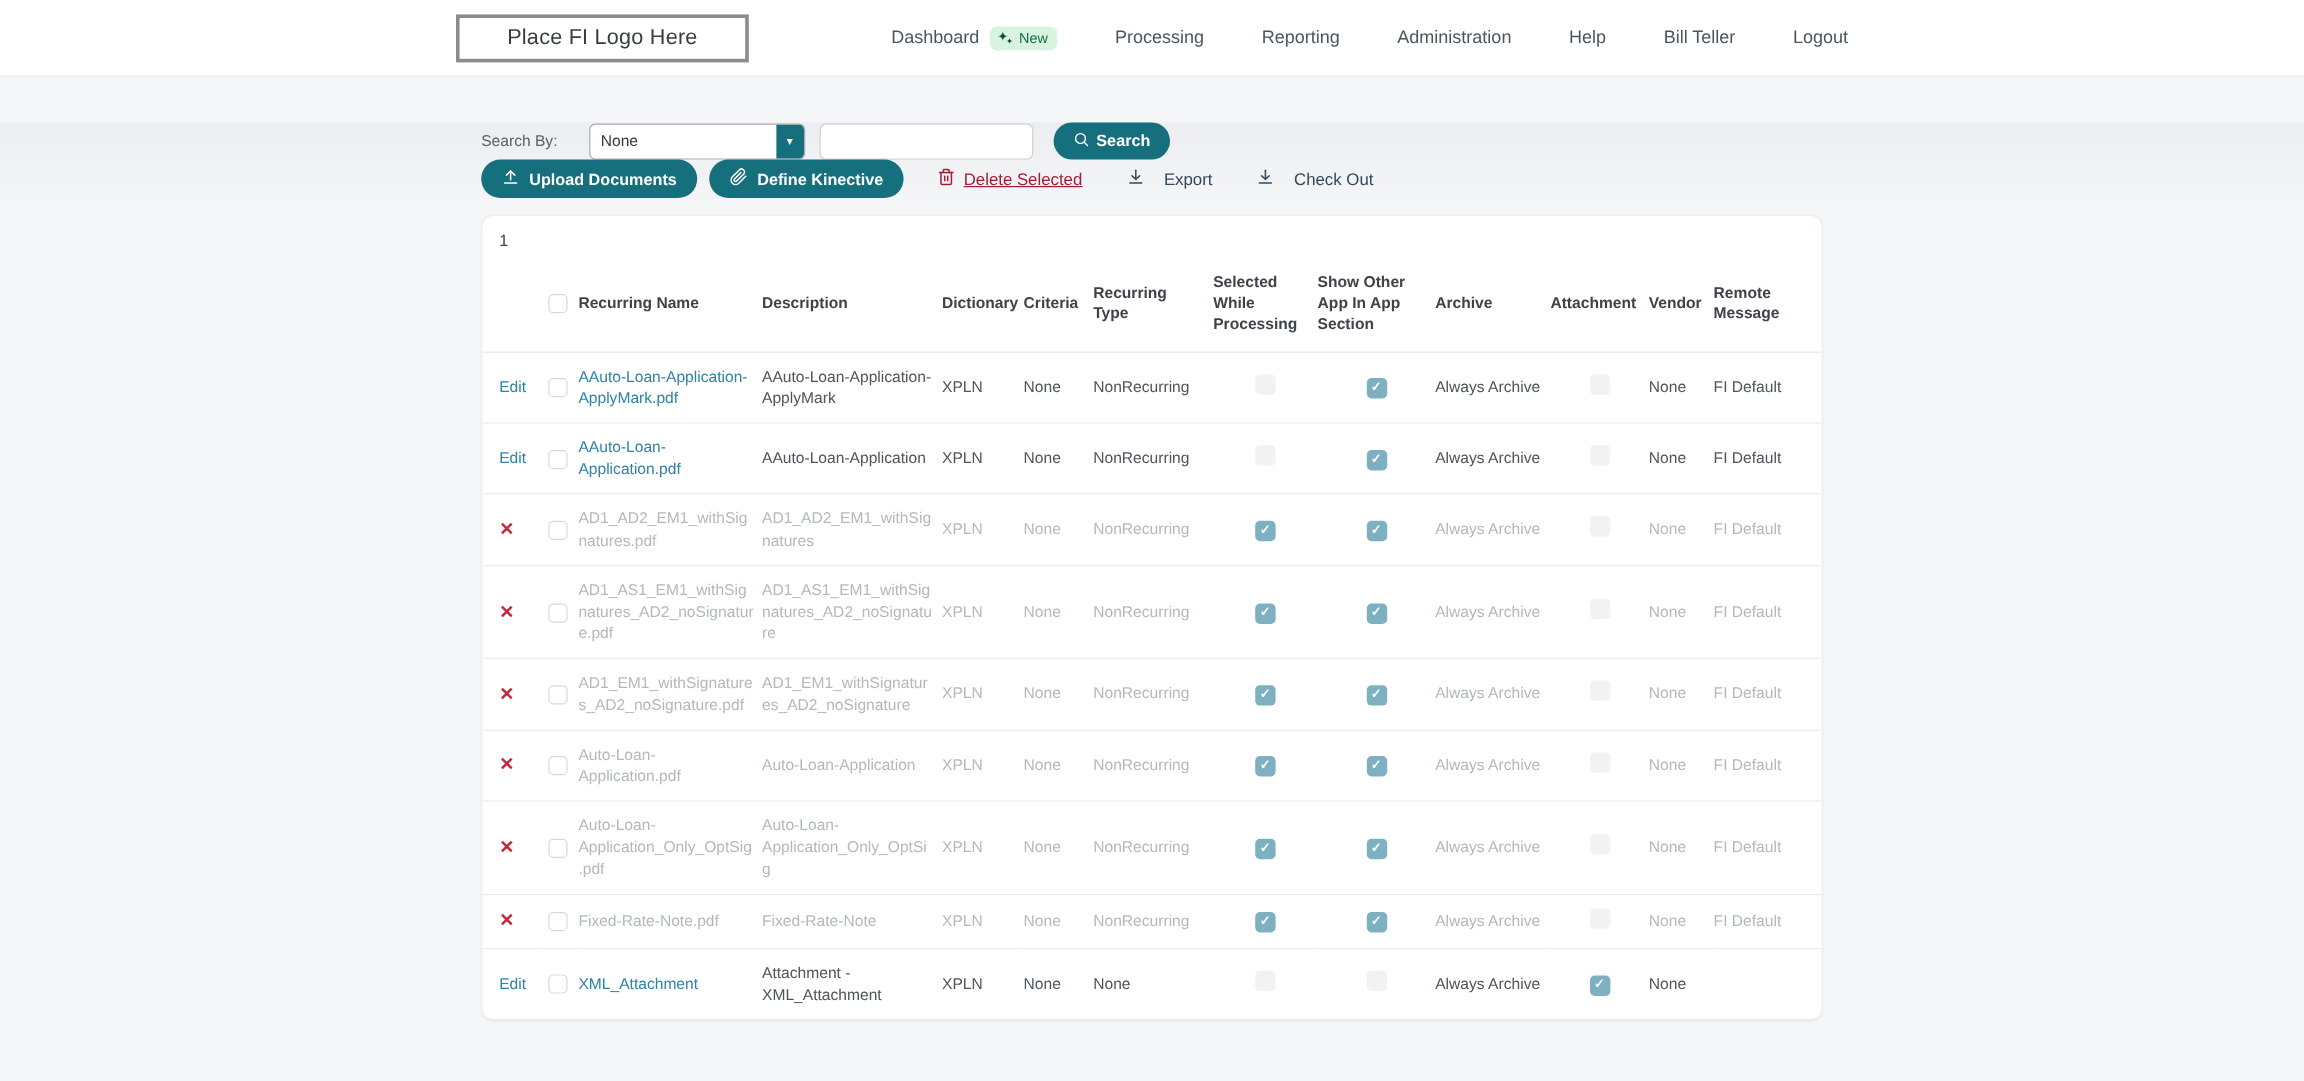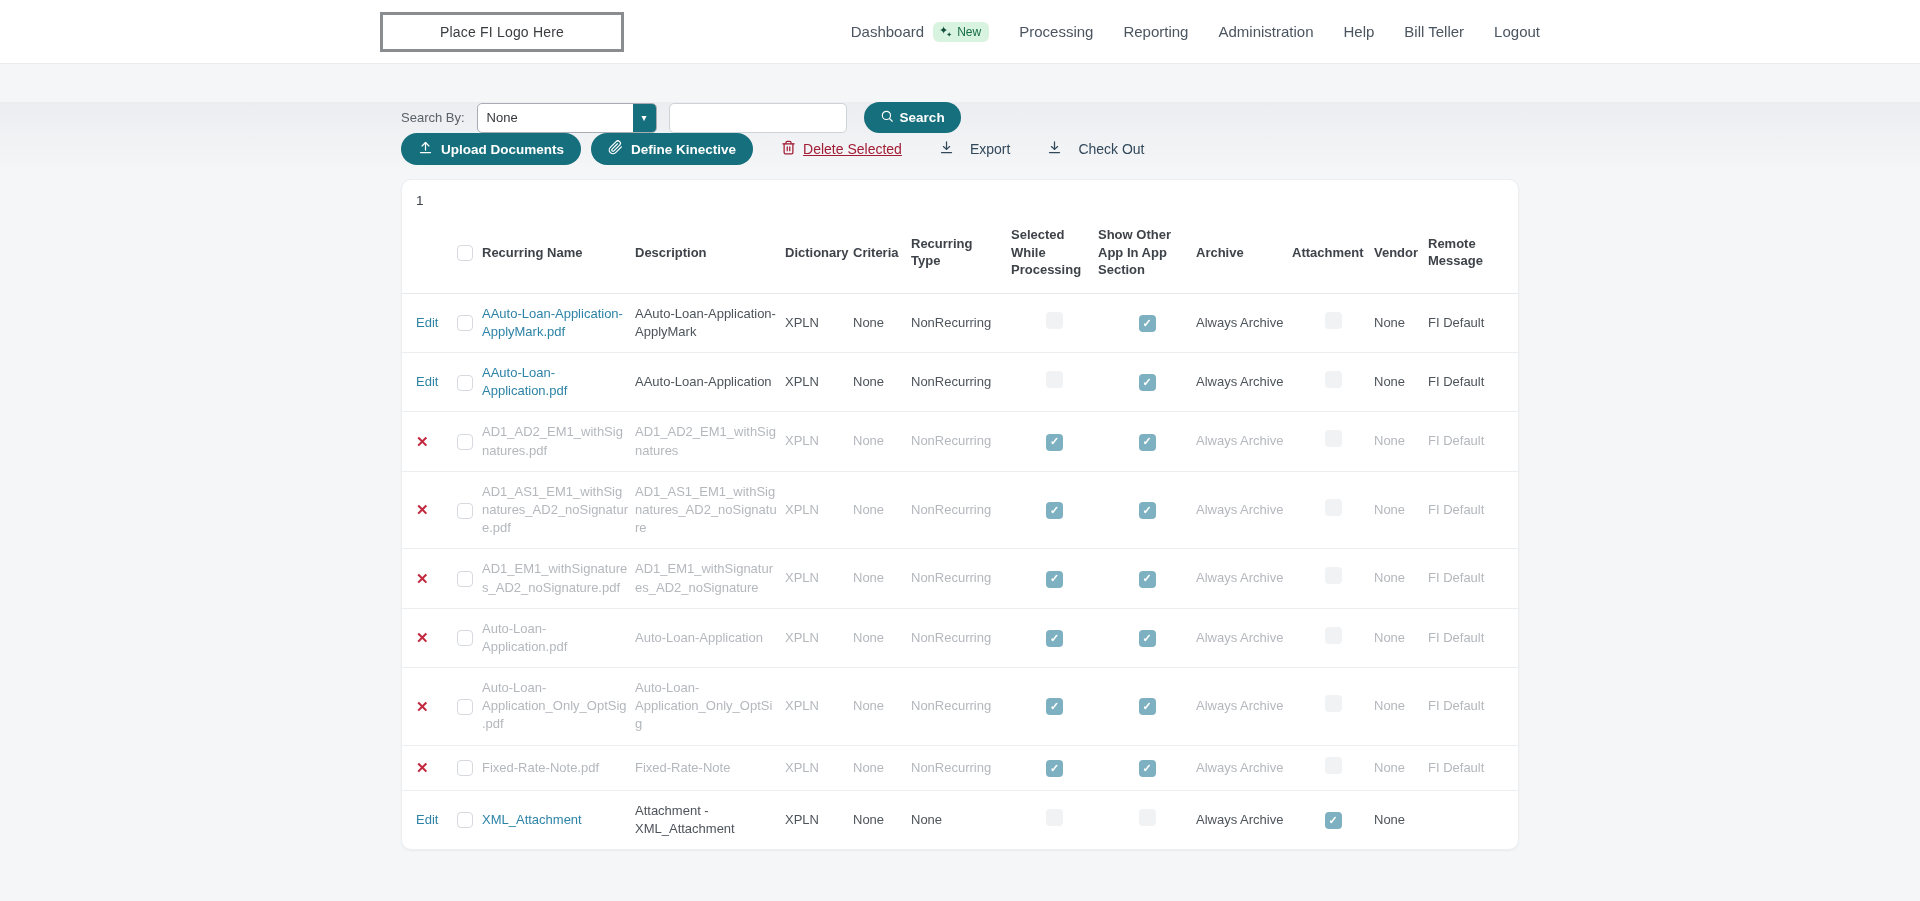--- a/index.html
+++ b/index.html
@@ -2,42 +2,42 @@
 <html><head>
 <meta charset="utf-8">
 <style>
   * { margin:0; padding:0; box-sizing:border-box; }
   html,body { width:1920px; height:901px; font-family:"Liberation Sans", sans-serif; background:#f5f6f8; }
 
   
   .topnav { height:64px; background:#ffffff; border-bottom:1px solid #ececee; display:flex; align-items:center; }
   .topnav-inner { width:1160px; margin:0 auto; display:flex; align-items:center; justify-content:space-between; }
   .logo-box { width:244px; height:40px; border:3px solid #8a8d90; display:flex; align-items:center; justify-content:center;
-              font-size:14px; color:#3a3d40; letter-spacing:.2px; }
-  .nav-links { display:flex; align-items:center; gap:30px; }
+              font-size:18px; color:#3a3d40; letter-spacing:.2px; }
+  .nav-links { display:flex; align-items:center; gap:48px; }
   .nav-link { font-size:15px; color:#4b5560; text-decoration:none; cursor:pointer; }
   .nav-item-wrap { display:flex; align-items:center; gap:9px; }
   .new-badge { background:#d9f3e1; color:#156e46; font-size:12px; border-radius:6px; padding:3px 8px 3px 6px;
                display:inline-flex; align-items:center; gap:3px; }
   .sparkle { font-size:11px; color:#114e3a; position:relative; top:-1px; }
   .sparkle small { font-size:7px; position:relative; top:3px; left:-2px; }
 
   
   .page { height:837px; background:linear-gradient(180deg,#ebedf0 0px,#f5f6f8 70px,#f5f6f8 100%); }
   .container { width:1118px; margin:0 auto; }
 
   .title-row { display:flex; align-items:center; justify-content:space-between; padding-top:32px; }
   .page-title { display:flex; align-items:center; gap:9px; font-size:23px; font-weight:bold; color:#31353b; }
   .title-icon svg { display:block; }
   .brand { font-size:22px; color:#1d4e57; font-weight:300; letter-spacing:.2px; }
   .brand b { font-weight:800; }
 
   
   .search-row { display:flex; align-items:center; margin-top:38px; }
-  .search-label { font-size:13px; color:#5b6168; margin-right:12px; }
+  .search-label { font-size:13px; color:#5b6168; margin-right:26px; }
   .select-box { width:180px; height:30px; border:1px solid #a9adb3; border-radius:5px; background:#fff;
                 display:flex; align-items:center; justify-content:space-between; overflow:hidden; cursor:pointer; }
   .select-value { font-size:13px; color:#33373c; padding-left:9px; }
   .select-arrow { width:23px; height:30px; background:#166f7c; color:#fff; display:flex; align-items:center; justify-content:center;
                   font-size:10px; border-radius:0 4px 4px 0; }
   .search-input { width:178px; height:30px; border:1px solid #cfd2d6; border-radius:5px; margin-left:12px; padding:0 8px;
                   font-size:13px; color:#333; background:#fff; outline:none; }
   .search-btn { margin-left:17px; height:31px; padding:0 16px; background:#166f7c; color:#fff; border:none; border-radius:16px;
                 font-size:13.5px; font-weight:600; display:inline-flex; align-items:center; gap:6px; cursor:pointer; }
 

